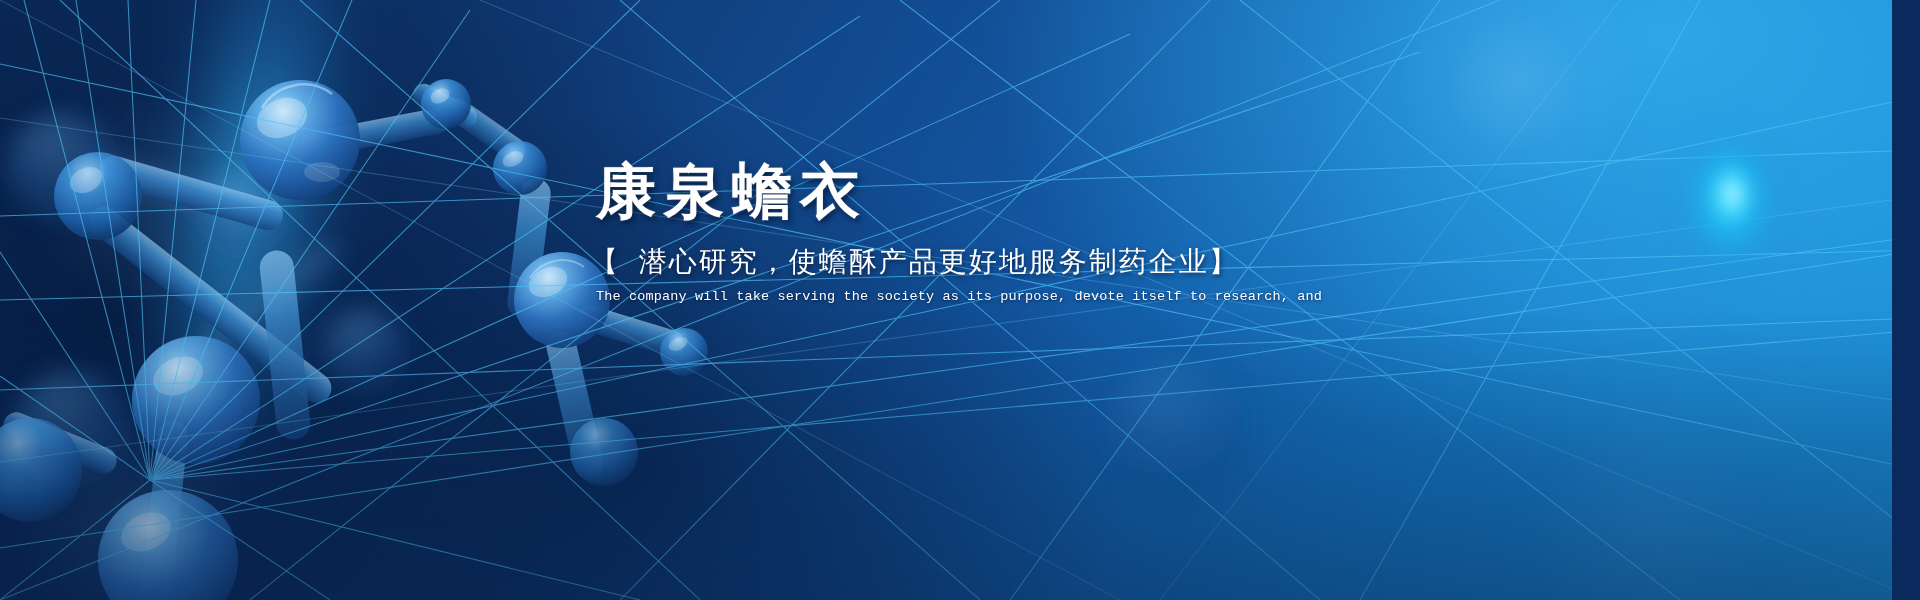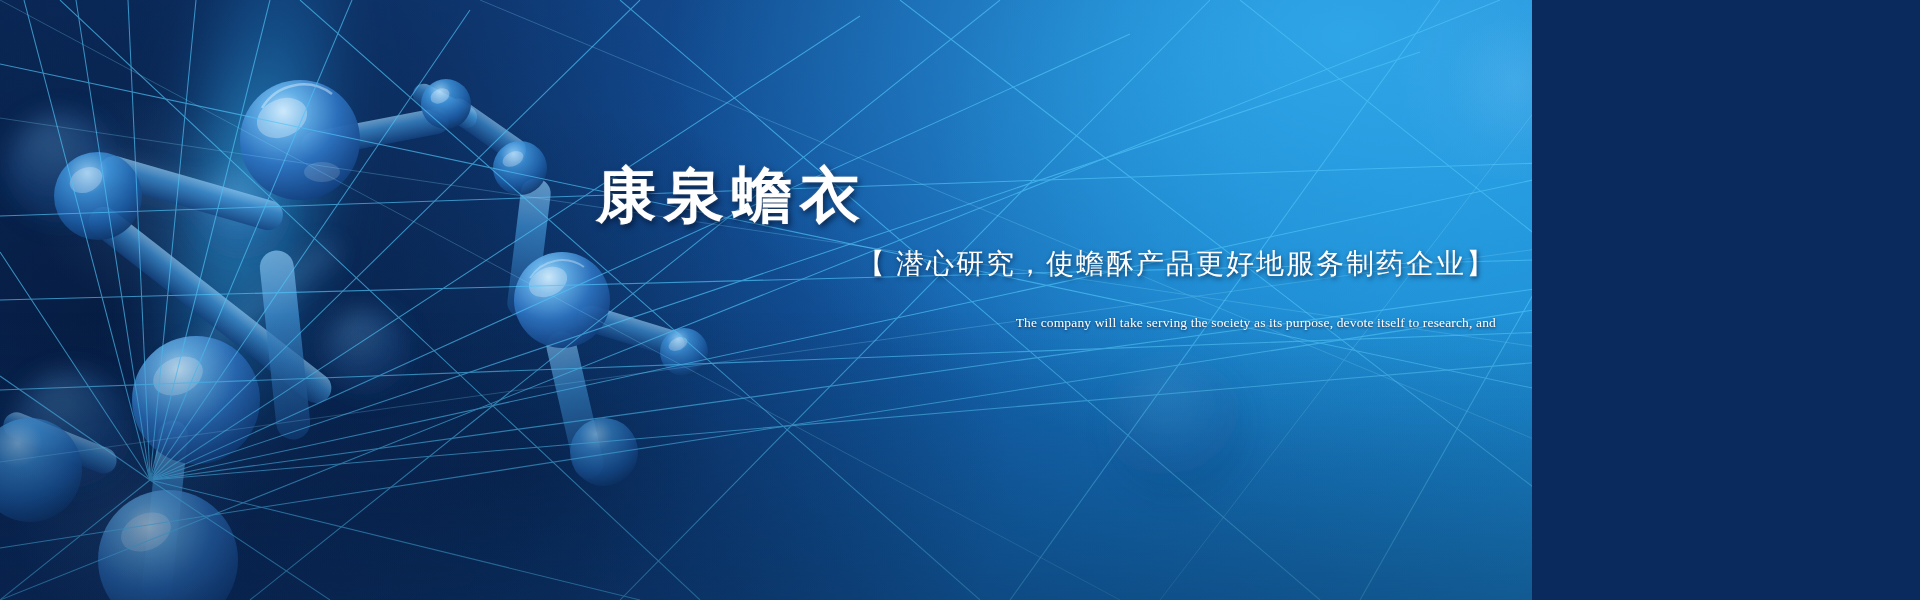--- a/index.html
+++ b/index.html
@@ -5,24 +5,24 @@
 <style>
   html, body {
     margin: 0;
     padding: 0;
     background: #0a2a5e;
   }
   * { box-sizing: border-box; }
 
   .banner {
     position: relative;
-    width: 1532px;
+    width: 1892px;
     height: 600px;
     overflow: hidden;
-    font-family: Liberation Serif, serif;
+    font-family: Liberation Mono, monospace;
     background: #104a8f;
   }
 
   
   .bg-base {
     position: absolute;
     inset: 0;
     background:
       radial-gradient(1100px 700px at 88% 6%,  #2fa6e8 0%, rgba(47,166,232,0) 62%),
       radial-gradient(900px 620px at 100% 30%, #1b8fd6 0%, rgba(27,143,214,0) 66%),
@@ -102,25 +102,22 @@
   }
   .subtitle {
     margin: 12px 0 0 -6px;
     font-size: 28px;
     line-height: 40px;
     letter-spacing: 2px;
     font-weight: 400;
     color: #ffffff;
     text-shadow: 1px 2px 5px rgba(2,16,44,0.7);
     white-space: nowrap;
-    text-align: right;
   }
   .desc {
-    margin-top: 26px;
-    text-align: right;
   }
   .desc-line {
     font-size: 13.5px;
     line-height: 26px;
     letter-spacing: 0.15px;
     color: #ffffff;
     text-shadow: 0 1px 3px rgba(2,16,44,0.75);
     white-space: nowrap;
   }
 </style>

